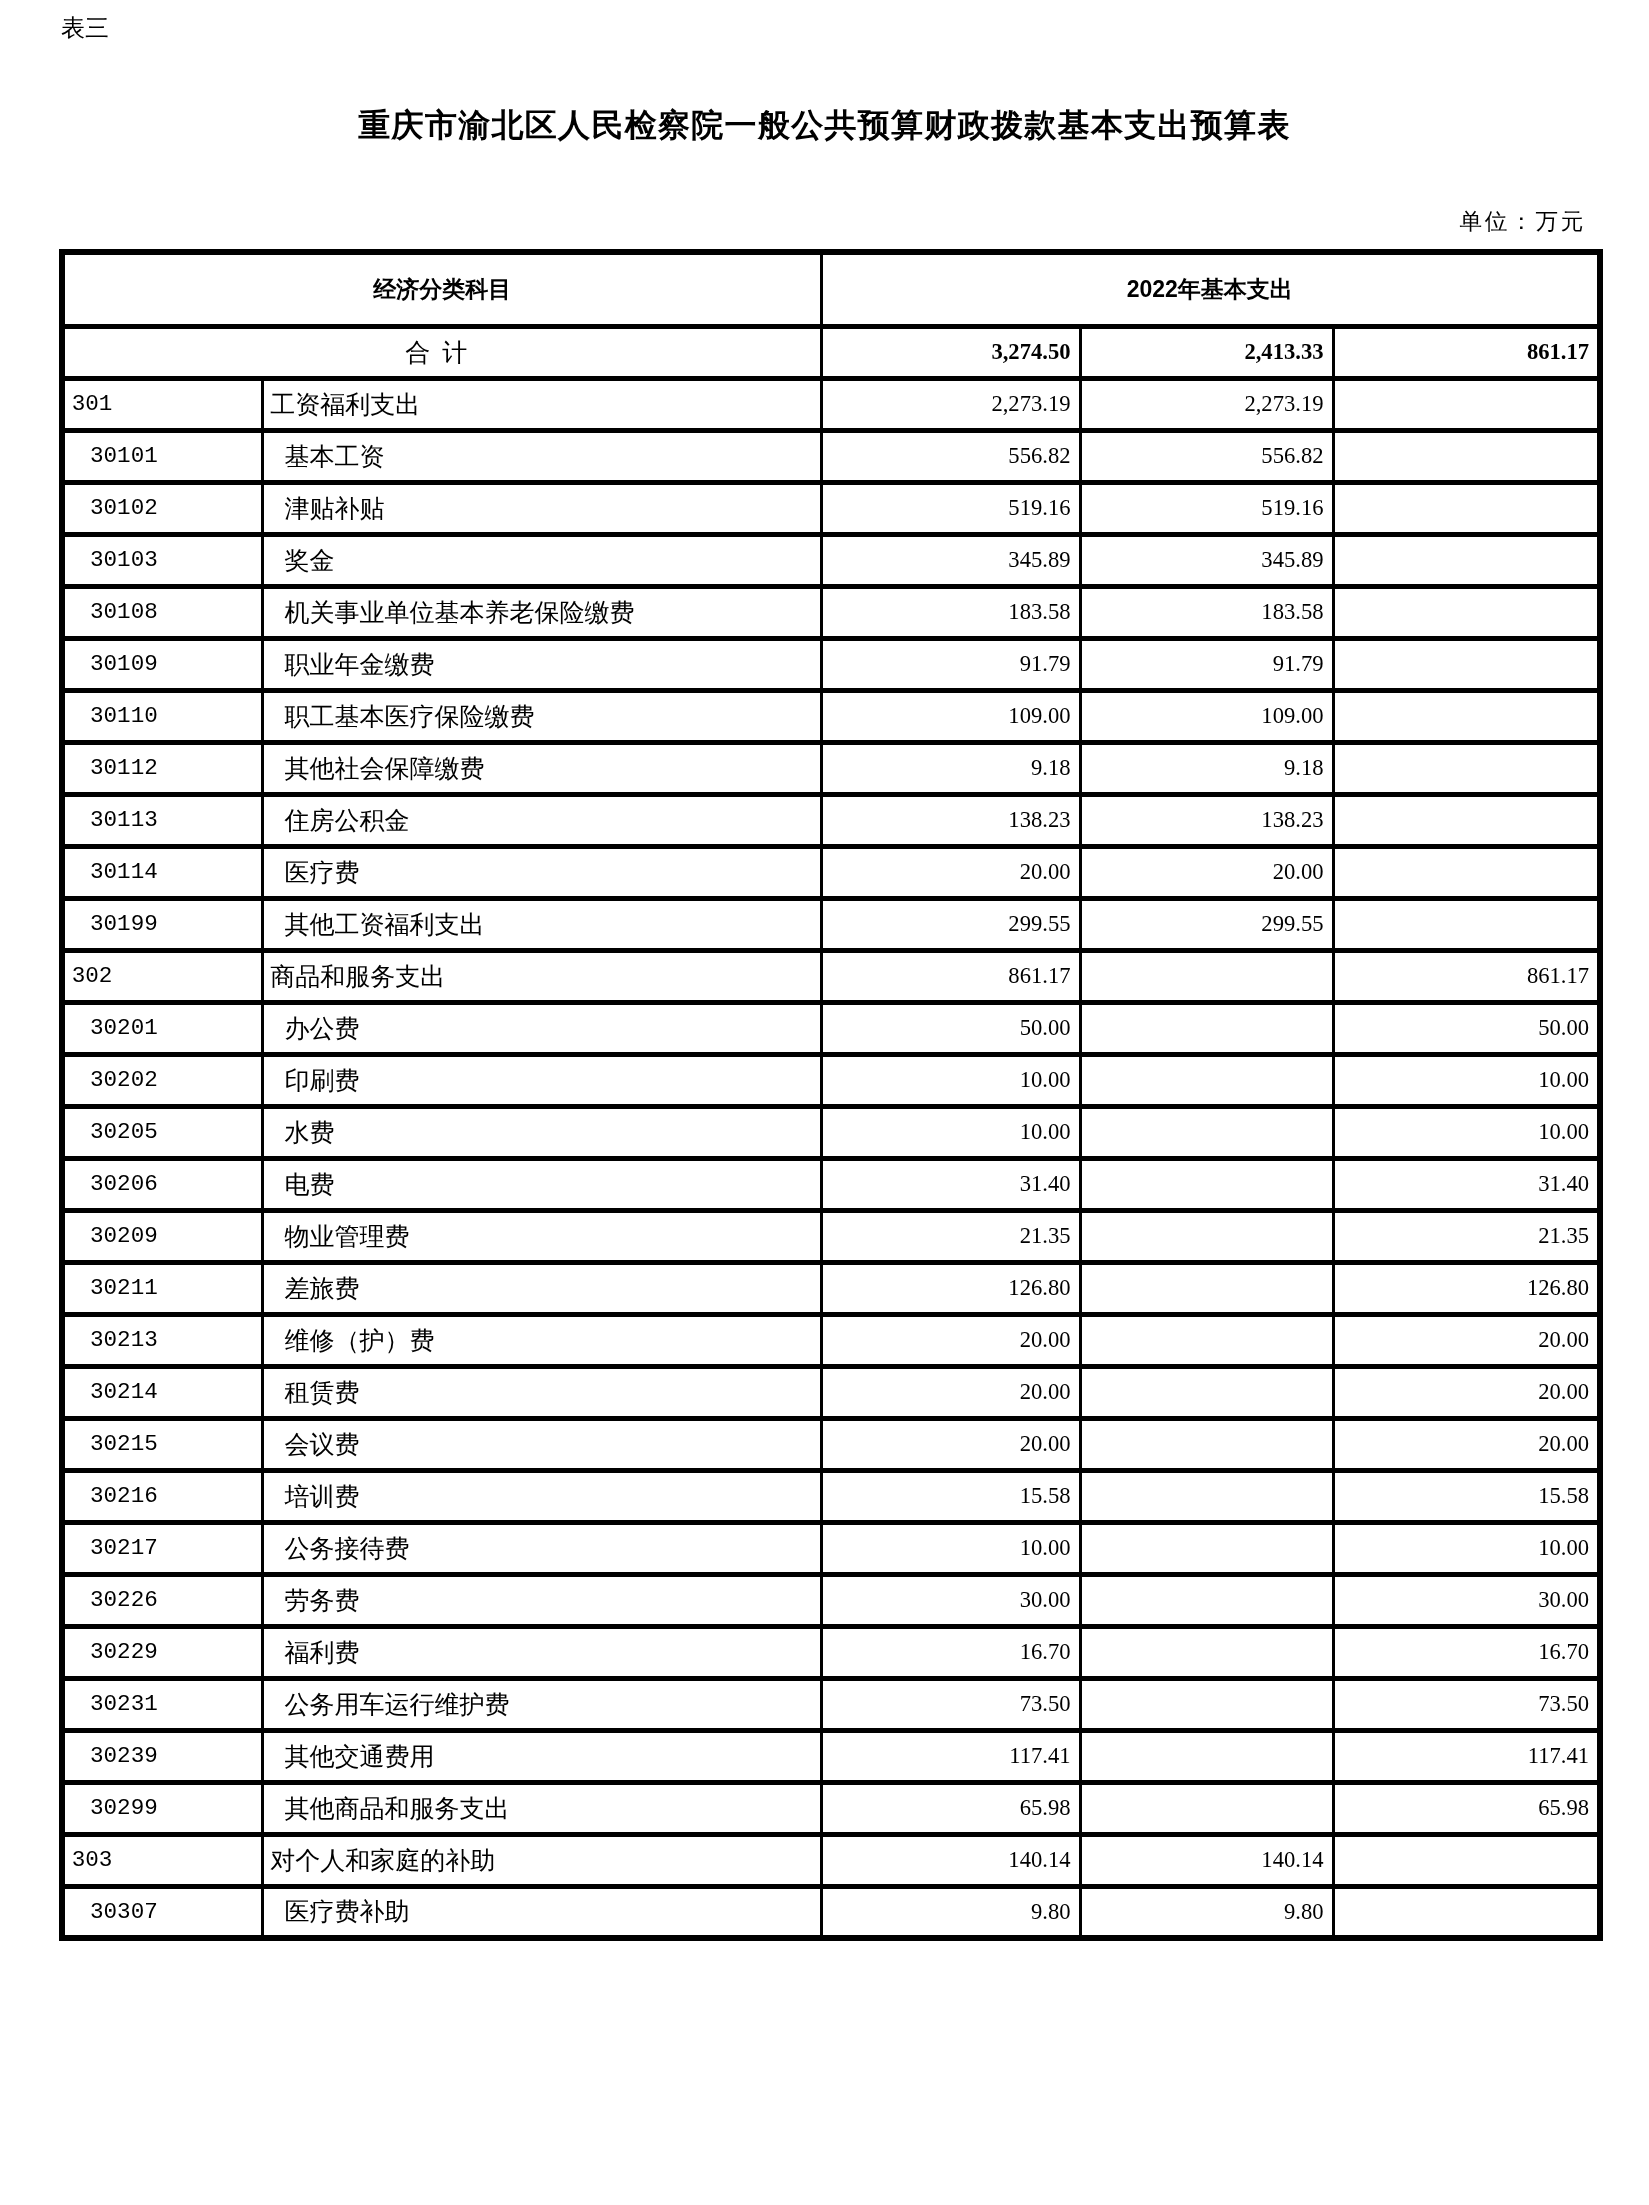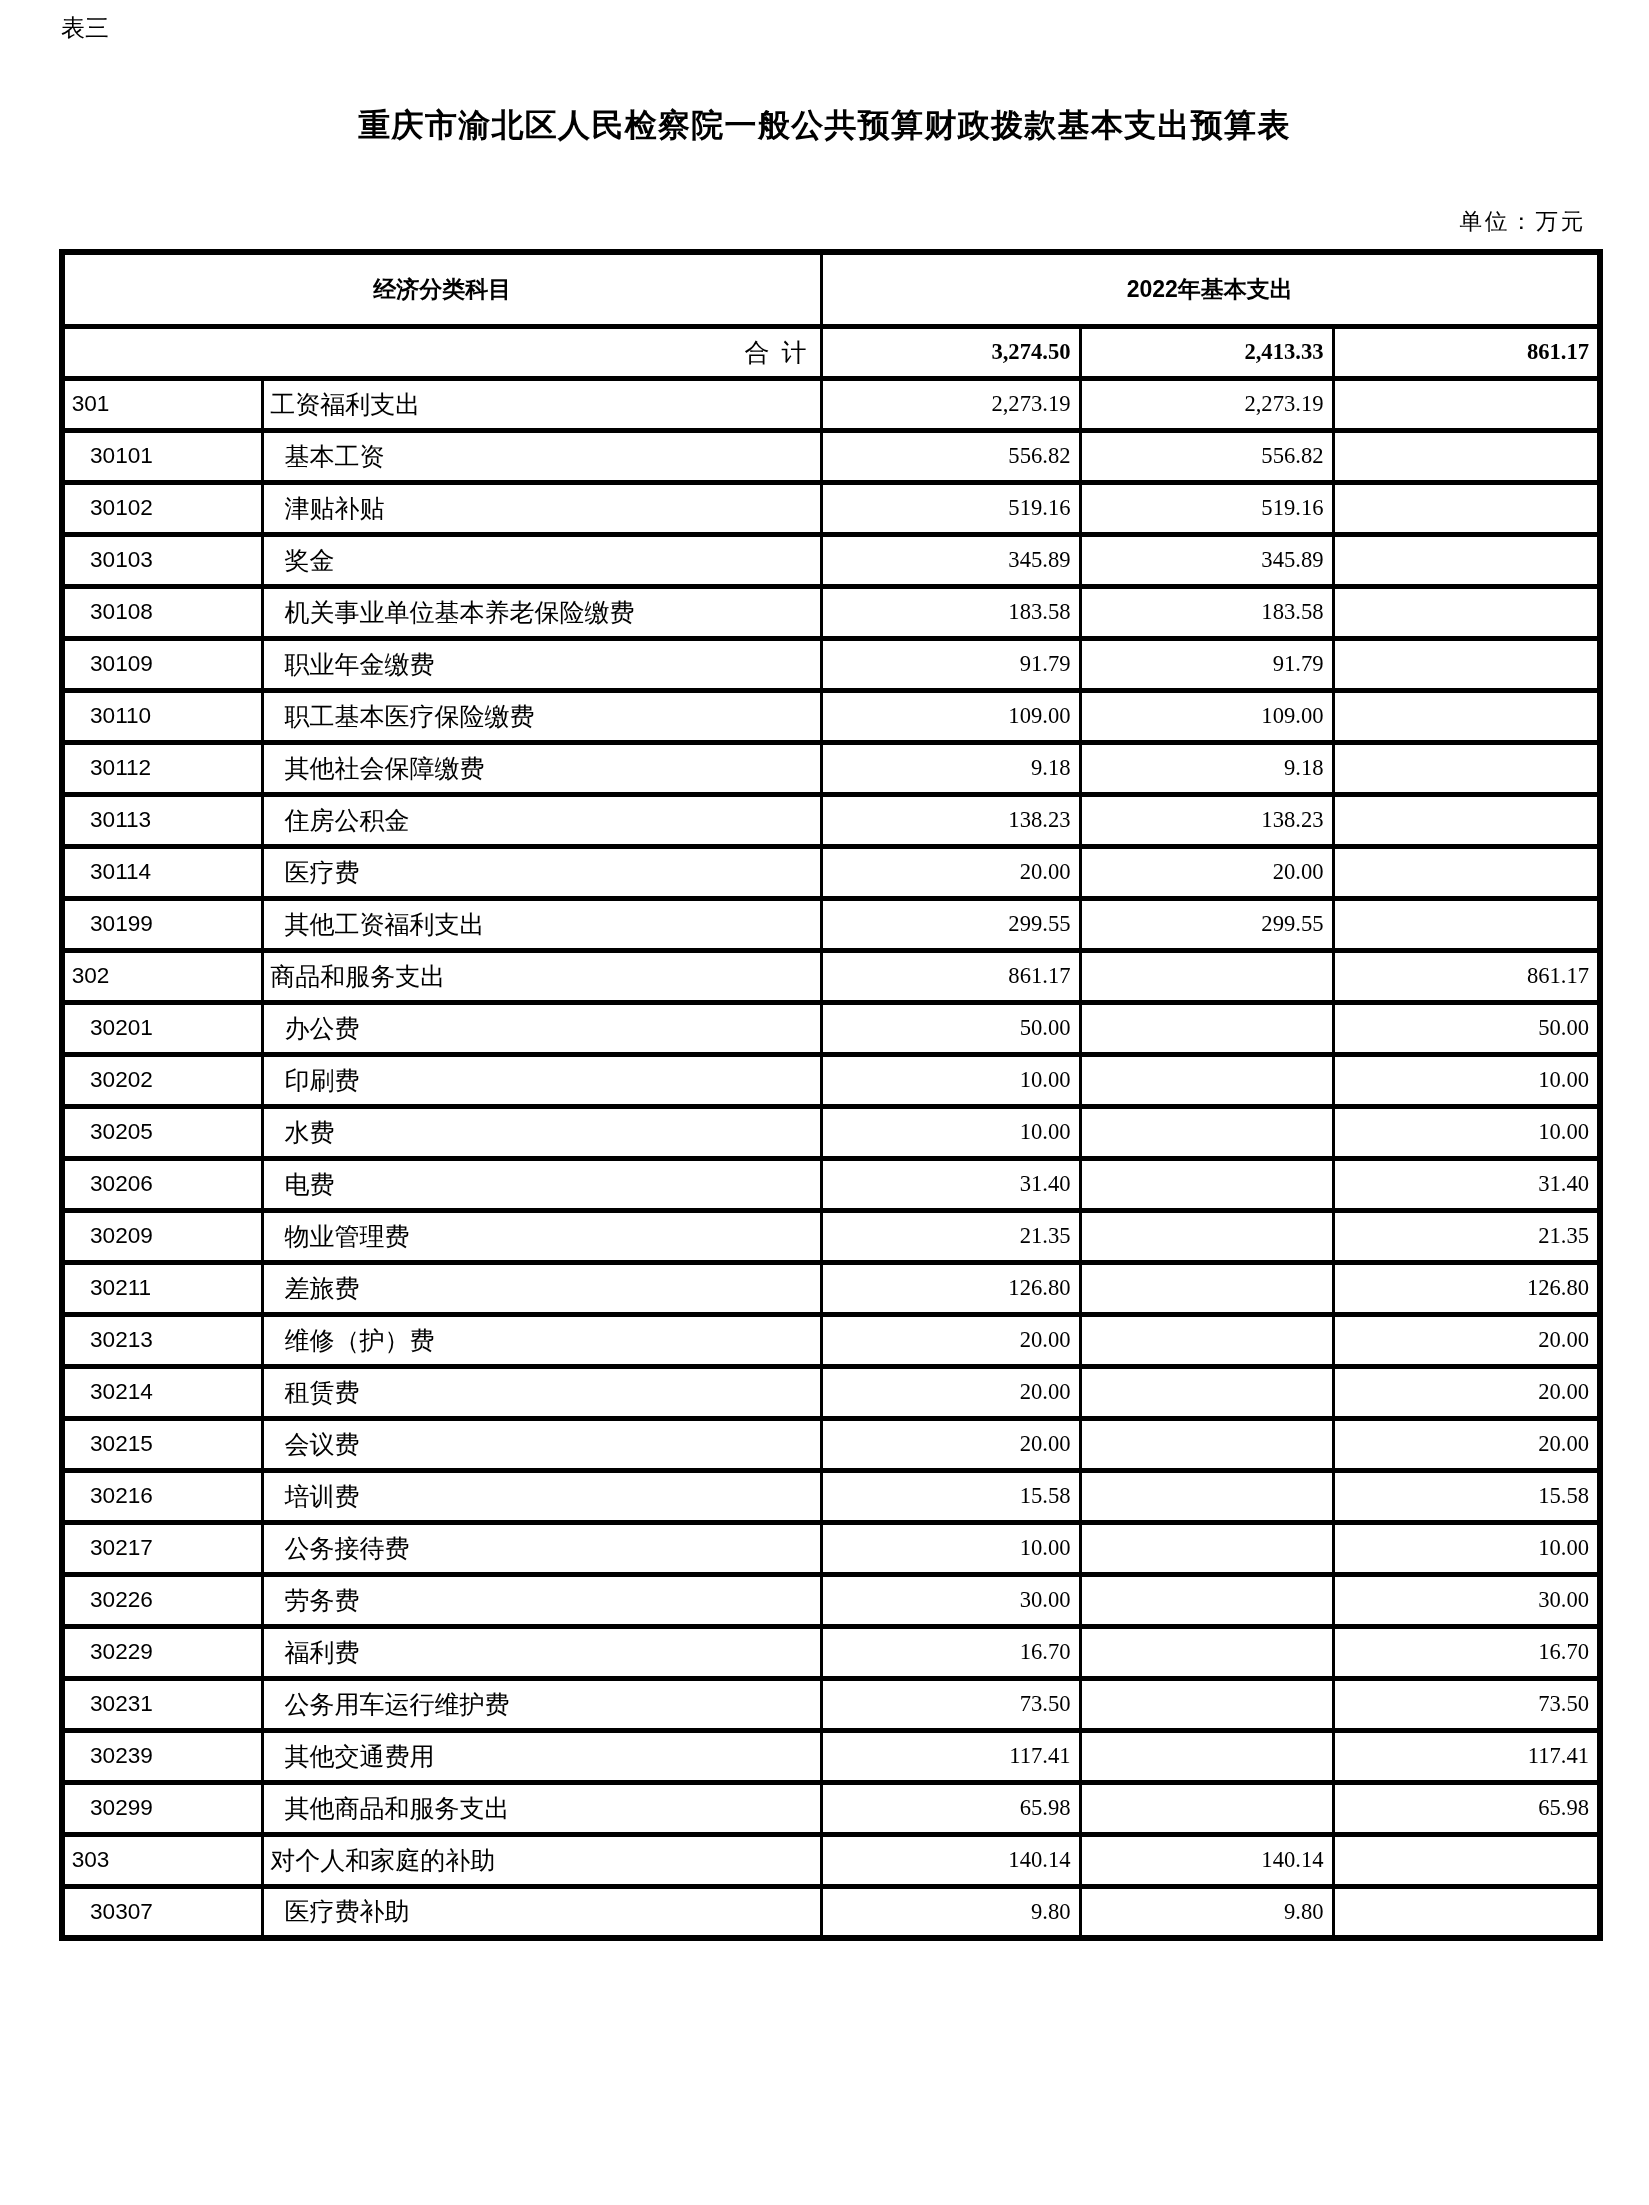--- a/index.html
+++ b/index.html
@@ -68,21 +68,21 @@
   tr.total-row  { height: 52px; }
 
   .h-cell {
     font-family: "Liberation Sans", "DejaVu Sans", sans-serif;
     font-weight: bold;
     font-size: 23px;
     text-align: center;
   }
 
   .code-cell {
-    font-family: Liberation Sans, sans-serif;
+    font-family: Liberation Mono, monospace;
     font-size: 22.6px;
     text-align: left;
     padding-left: 6.7px;
   }
   .name-cell {
     font-family: Liberation Sans, sans-serif;
     font-size: 25px;
     text-align: left;
     padding-left: 6.7px;
   }
@@ -92,21 +92,21 @@
   .num-cell {
     font-family: "Liberation Serif", "DejaVu Serif", serif;
     font-size: 22.6px;
     text-align: right;
     padding-right: 8px;
   }
 
   .total-label {
     font-family: "Liberation Serif", "DejaVu Serif", serif;
     font-size: 25px;
-    text-align: right;
+    text-align: center;
     letter-spacing: 12px;
   }
   tr.total-row .num-cell { font-weight: bold; }
 </style>
 </head>
 <body>
 
 <div class="sheet-label">表三</div>
 
 <div class="doc-title">重庆市渝北区人民检察院一般公共预算财政拨款基本支出预算表</div>

